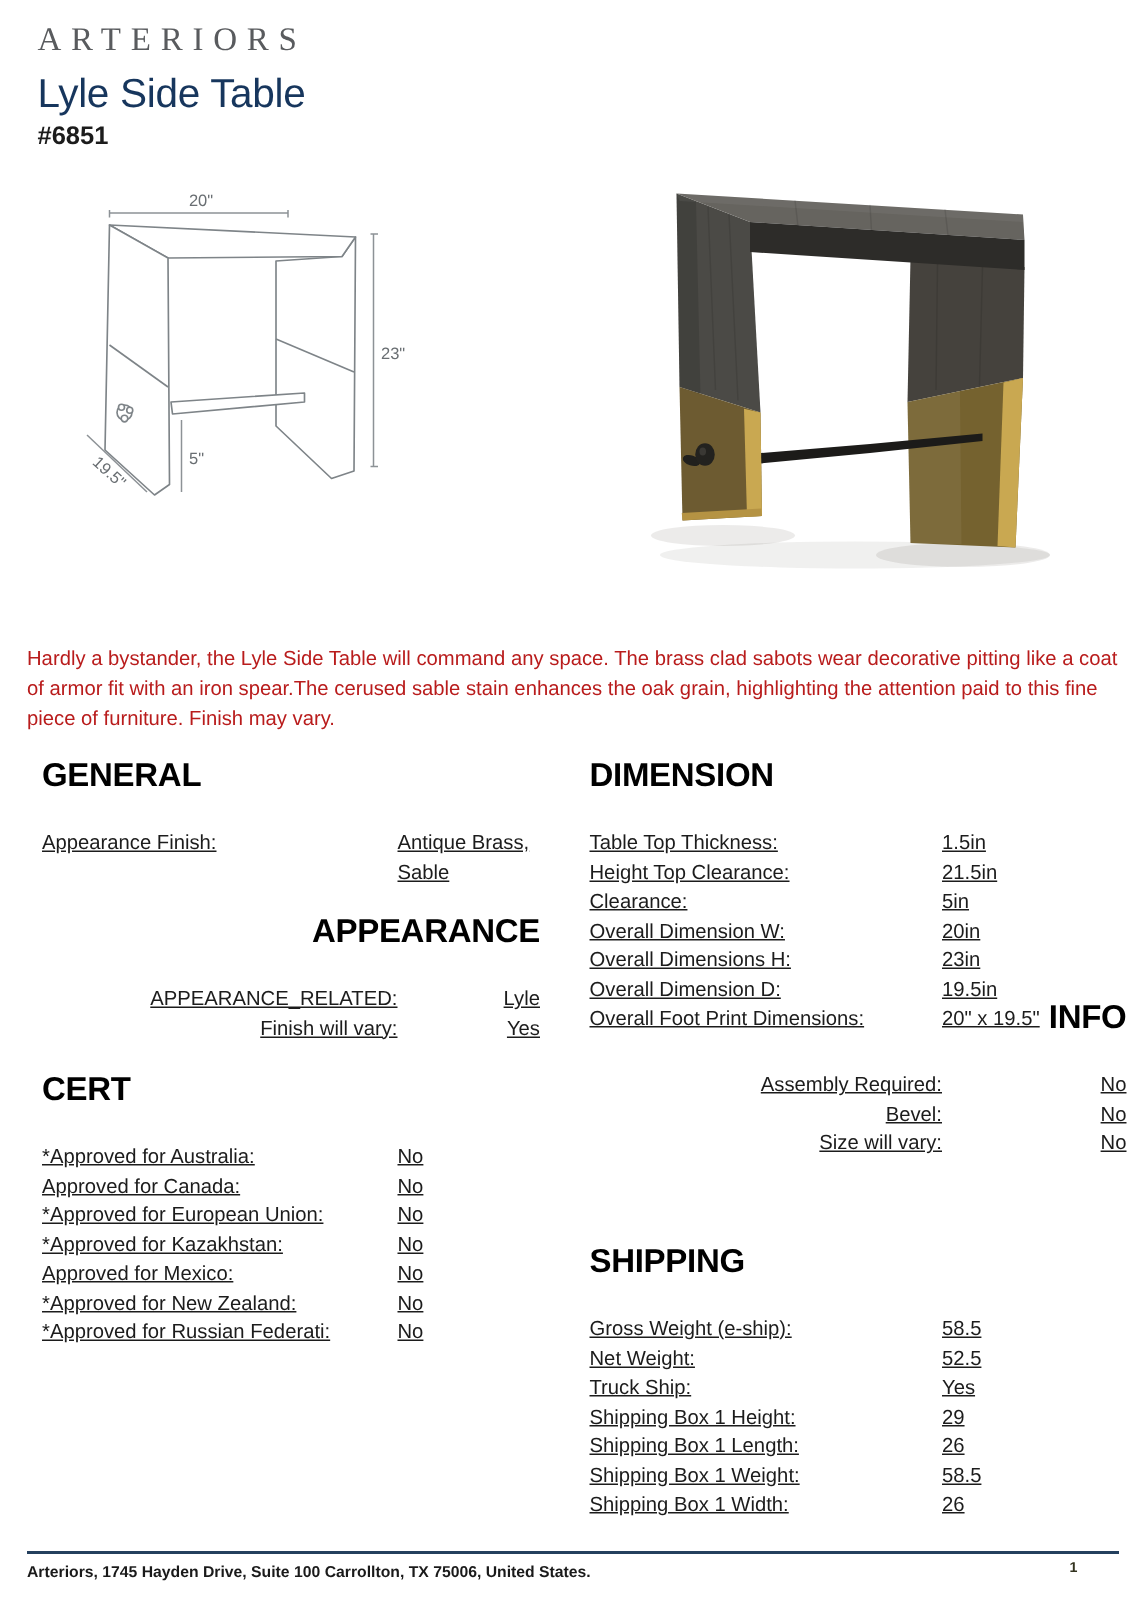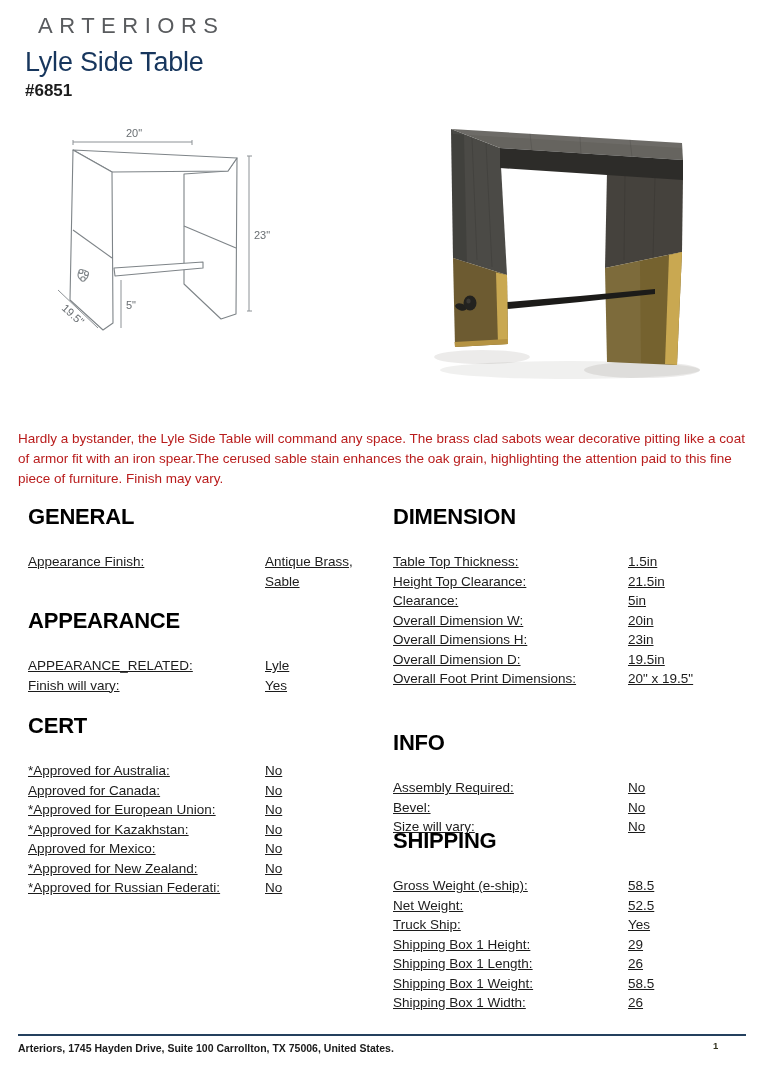--- a/index.html
+++ b/index.html
@@ -1,40 +1,40 @@
 <!DOCTYPE html>
 <html style="--title-navy: #17365d; --brand-gray: #595b5e; --rule-navy: #24405e; --wood-top: #66645f; --wood-front: #2d2c29; --wood-left: #4b4a46; --wood-right: #45423d; --bronze-left: #6d5b31; --bronze-right: #75622f; --brass-bright: #c9a851; --iron: #1c1b19;"><head>
 <meta charset="utf-8">
 <style>
   html,body{margin:0;padding:0;background:#ffffff;}
   body{width:764px;height:1080px;font-family:"Liberation Sans",sans-serif;-webkit-font-smoothing:antialiased;}
   .page{position:relative;width:764px;height:1080px;background:#fff;overflow:hidden;}
 
-  .brand{position:absolute;left:38px;top:13px;font-size:22px;letter-spacing:6.5px;color:var(--brand-gray,#595b5e);font-weight:400;}
+  .brand{position:absolute;left:25px;top:13px;font-size:22px;letter-spacing:6.5px;color:var(--brand-gray,#595b5e);font-weight:400;font-family:Liberation Serif, serif;}
   .title{position:absolute;left:25px;top:47px;font-size:27px;color:var(--title-navy,#17365d);font-weight:500;letter-spacing:-0.2px;}
   .sku{position:absolute;left:25px;top:81px;font-size:17px;font-weight:bold;color:#1c1c1c;}
 
   .sketch{position:absolute;left:50px;top:112px;width:225px;height:235px;}
   .photo{position:absolute;left:420px;top:108px;width:300px;height:278px;}
 
   .description{position:absolute;left:18px;top:429px;width:733px;font-size:13.5px;line-height:20px;color:#b91c1c;}
 
   .section{position:absolute;}
   .section h2{margin:0;font-size:22px;font-weight:bold;color:#000;letter-spacing:-0.2px;line-height:28px;}
   .spec-rows{margin-top:21px;}
   .spec-row{display:flex;font-size:13.5px;line-height:19.5px;color:#1c1c1c;text-decoration:underline;}
   .col-left .spec-label{width:237px;flex:none;}
   .col-right .spec-label{width:235px;flex:none;}
   .spec-value{flex:1;}
 
   #sec-general{left:28px;top:503px;width:332px;}
-  #sec-appearance{left:28px;top:607px;width:332px;}
+  #sec-appearance{left:28px;top:607px;width:332px;text-align:right;}
   #sec-cert{left:28px;top:712px;width:332px;}
   #sec-dimension{left:393px;top:503px;width:358px;}
-  #sec-info{left:393px;top:729px;width:358px;}
+  #sec-info{left:393px;top:664px;width:358px;text-align:right;}
   #sec-shipping{left:393px;top:827px;width:358px;}
 
   .rule{position:absolute;left:18px;top:1034px;width:728px;height:2px;background:var(--rule-navy,#24405e);}
   .footer-address{position:absolute;left:18px;top:1042px;font-size:10.5px;font-weight:600;color:#1a1a1a;}
   .page-number{position:absolute;left:713px;top:1040px;font-size:9.5px;font-weight:600;color:#33331f;}
 
   
   .sketch-line{stroke:#8d9296;stroke-width:1;fill:none;}
   .sketch-shape{stroke:#7e8488;stroke-width:1.1;fill:#ffffff;stroke-linejoin:round;}
   .sketch-text{fill:#696e72;font-size:11px;font-family:"Liberation Sans",sans-serif;}

